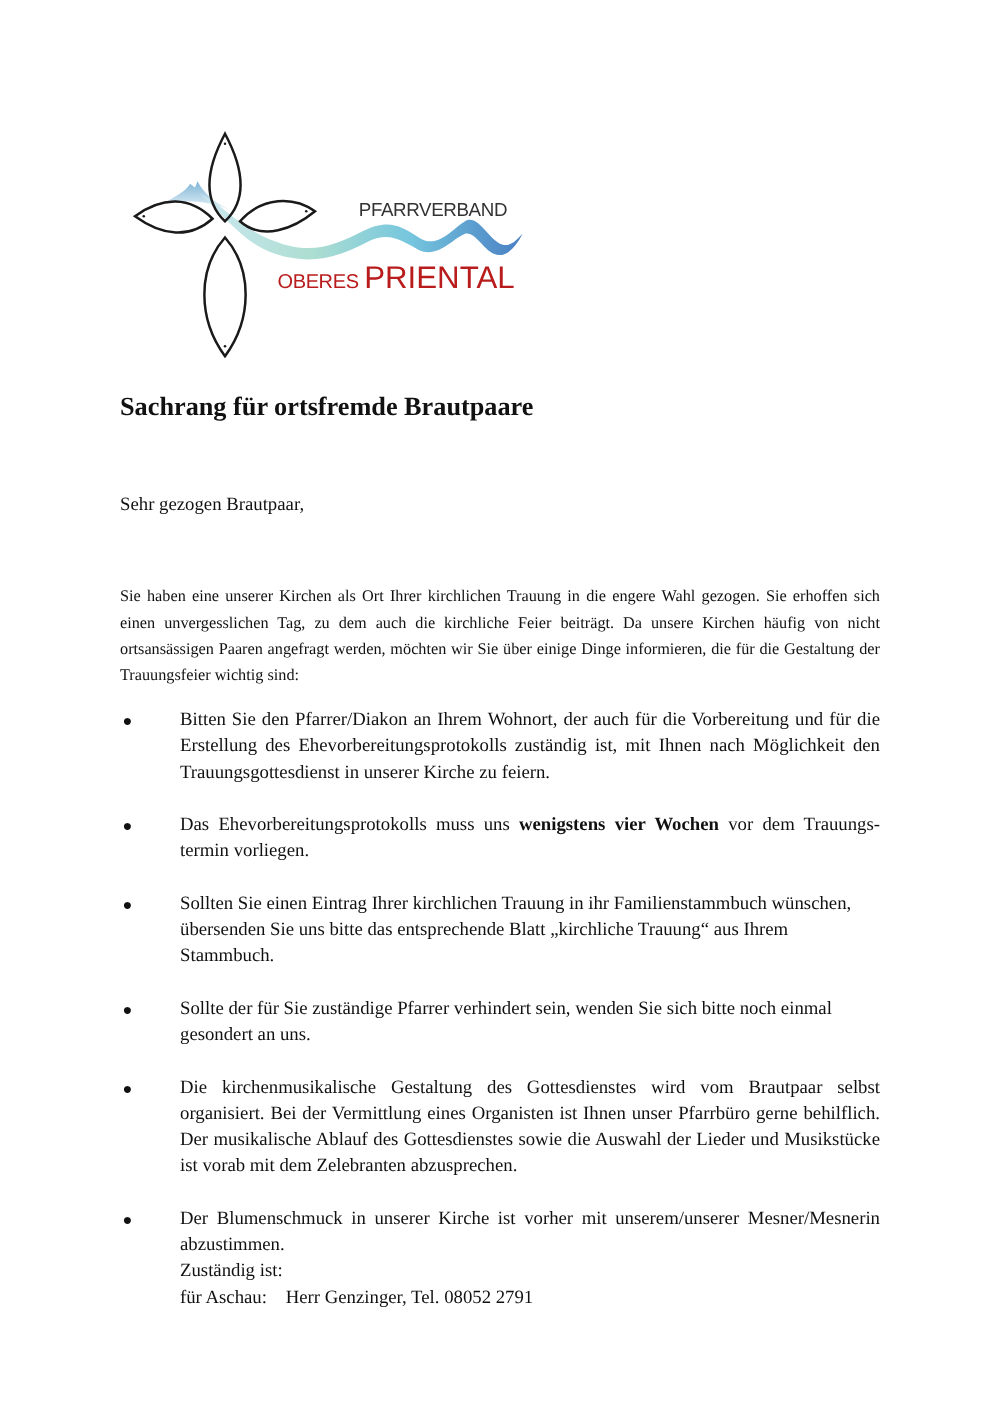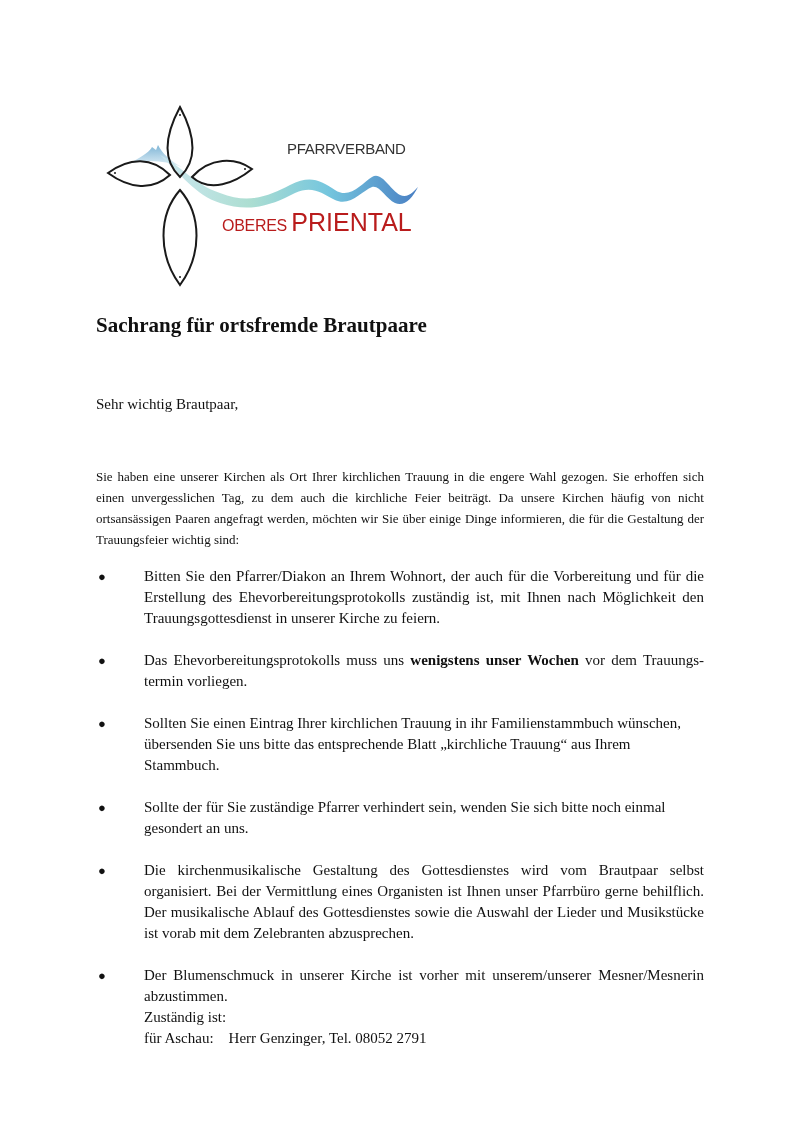--- a/index.html
+++ b/index.html
@@ -1,19 +1,19 @@
 <!DOCTYPE html>
 <html><head>
 <meta charset="utf-8">
 <style>
   html, body { margin: 0; padding: 0; background: #ffffff; }
   body { width: 800px; height: 1131px; position: relative; overflow: hidden;
          font-family: "Liberation Serif", "DejaVu Serif", serif; color: #111; }
   .logo { position: absolute; left: 100px; top: 95px; width: 320px; height: 200px; }
-  .logo-text-top { position: absolute; left: 287px; top: 140px; font-family: "Liberation Sans", "DejaVu Sans", sans-serif;
+  .logo-text-top { position: absolute; left: 287px; top: 160px; font-family: "Liberation Sans", "DejaVu Sans", sans-serif;
          font-size: 15px; letter-spacing: -0.3px; color: #333; font-weight: normal; }
   .logo-text-bottom { position: absolute; left: 222px; top: 208px; font-family: "Liberation Sans", "DejaVu Sans", sans-serif;
          color: #b91c1c; white-space: nowrap; }
   .logo-text-bottom .small { font-size: 16px; letter-spacing: -0.3px; }
   .logo-text-bottom .big { font-size: 25px; letter-spacing: 0px; }
   h1 { position: absolute; left: 96px; top: 313px; margin: 0; font-size: 21px; font-weight: bold; }
   .salutation { position: absolute; left: 96px; top: 396px; font-size: 15px; margin: 0; }
   .intro { position: absolute; left: 96px; top: 466px; width: 608px; font-size: 13px; line-height: 21px;
            text-align: justify; margin: 0; }
   .bullets { position: absolute; left: 96px; top: 566px; width: 608px; margin: 0; padding: 0; list-style: none; }
@@ -59,32 +59,32 @@
   </svg>
 </div>
 <div class="logo-text-top">PFARRVERBAND</div>
 <div class="logo-text-bottom">
   <span class="small">OBERES</span>
   <span class="big">PRIENTAL</span>
 </div>
 
 <h1>Sachrang für ortsfremde Brautpaare</h1>
 
-<p class="salutation">Sehr wichtig Brautpaar,</p>
+<p class="salutation">Sehr gezogen Brautpaar,</p>
 
 <p class="intro">Sie haben eine unserer Kirchen als Ort Ihrer kirchlichen Trauung in die engere Wahl gezogen. Sie erhoffen sich einen unvergesslichen Tag, zu dem auch die kirchliche Feier beiträgt. Da unsere Kirchen häufig von nicht ortsansässigen Paaren angefragt werden, möchten wir Sie über einige Dinge informieren, die für die Gestaltung der Trauungsfeier wichtig sind:</p>
 
 <ul class="bullets">
   <li class="b1">
     <span class="dot">●</span>
     <span>Bitten Sie den Pfarrer/Diakon an Ihrem Wohnort, der auch für die Vorbereitung und für die Erstellung des Ehevorbereitungsprotokolls zuständig ist, mit Ihnen nach Möglichkeit den Trauungsgottesdienst in unserer Kirche zu feiern.</span>
   </li>
   <li class="b2">
     <span class="dot">●</span>
-    <span>Das Ehevorbereitungsprotokolls muss uns </span><b>wenigstens unser Wochen</b><span> vor dem Trauungs-termin vorliegen.</span>
+    <span>Das Ehevorbereitungsprotokolls muss uns </span><b>wenigstens vier Wochen</b><span> vor dem Trauungs-termin vorliegen.</span>
   </li>
   <li class="b3 left">
     <span class="dot">●</span>
     <span>Sollten Sie einen Eintrag Ihrer kirchlichen Trauung in ihr Familienstammbuch wünschen, übersenden Sie uns bitte das entsprechende Blatt „kirchliche Trauung“ aus Ihrem Stammbuch.</span>
   </li>
   <li class="b4 left">
     <span class="dot">●</span>
     <span>Sollte der für Sie zuständige Pfarrer verhindert sein, wenden Sie sich bitte noch einmal gesondert an uns.</span>
   </li>
   <li class="b5">

